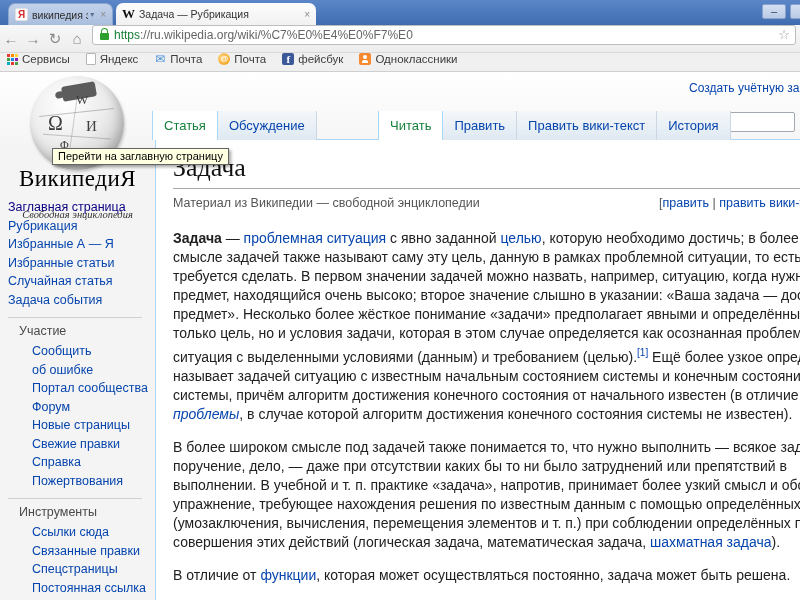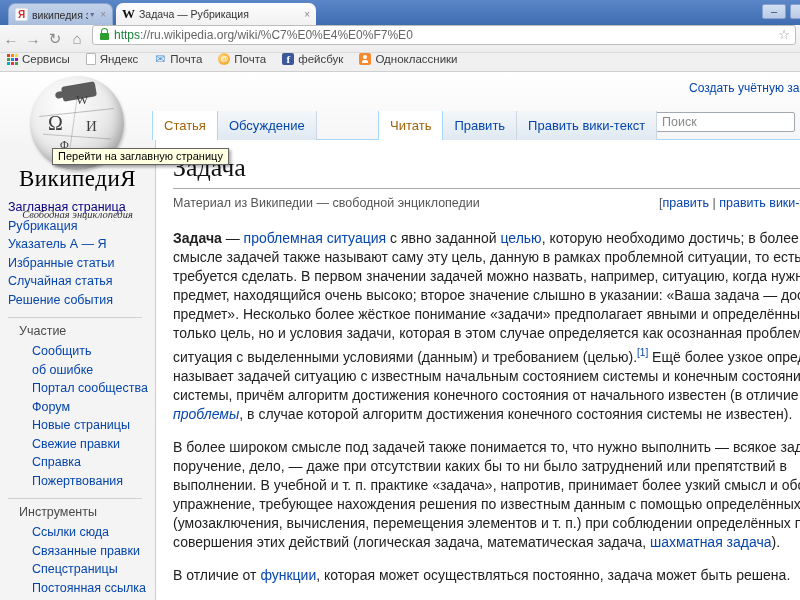--- a/index.html
+++ b/index.html
@@ -72,21 +72,21 @@
 
   .personal { position:absolute; left:645px; top:9px; white-space:nowrap; font-size:12px; color:#0645ad; }
   .personal span { margin-right:14px;margin-left:44px; }
 
   .wtabs { position:absolute; top:39px; height:29px; display:flex; z-index:3; }
   .wtabs.left { left:152px; } .wtabs.right { left:378px; }
   .wtab { height:29px; display:flex; align-items:center; padding:0 11px; font-size:13px;
     color:#0645ad; background:linear-gradient(#f4f7fa,#dfe9f2); border-right:1px solid #cdd7e3;
     white-space:nowrap; }
   .wtab:first-child { border-left:1px solid #cdd7e3; }
-  .wtab.active { background:#fff; color:#a16207; border-left:1px solid #a7d7f9; border-right:1px solid #a7d7f9; }
+  .wtab.active { background:#fff; color:#15803d; border-left:1px solid #a7d7f9; border-right:1px solid #a7d7f9; }
 
   .searchbox { position:absolute; left:655px; top:40px; width:140px; height:20px;
     border:1px solid #a2a9b1; border-radius:2px; background:#fff; font-size:12.5px; padding:0 6px;
     font-family:"Liberation Sans",sans-serif; color:#333; }
   .searchbox::placeholder { color:#8a8a8a; }
 
   .wlogo { position:absolute; left:30px; top:4px; width:94px; height:94px; }
   .globe { position:absolute; inset:0; border-radius:50%;
     background:radial-gradient(circle at 38% 30%, #ffffff 0%, #ececec 45%, #c9c9c9 80%, #b5b5b5 100%);
     box-shadow:inset -4px -6px 10px rgba(0,0,0,.18), 1px 2px 3px rgba(0,0,0,.2); }
@@ -232,31 +232,32 @@
     </div>
 
     <div class="wtabs left">
         <div class="wtab active">Статья</div>
         <div class="wtab">Обсуждение</div>
       </div>
     <div class="wtabs right">
         <div class="wtab active">Читать</div>
         <div class="wtab">Править</div>
         <div class="wtab">Править вики-текст</div>
+        <div class="wtab">История</div>
       </div>
     <input class="searchbox" type="text" placeholder="Поиск" style="">
 
     <div class="sidenav">
         <div class="toplist">
           <div class="navitem visited">Заглавная страница</div>
           <div class="navitem">Рубрикация</div>
-          <div class="navitem">Указатель А — Я</div>
+          <div class="navitem">Избранные А — Я</div>
           <div class="navitem">Избранные статьи</div>
           <div class="navitem">Случайная статья</div>
-          <div class="navitem">Решение события</div>
+          <div class="navitem">Задача события</div>
         </div>
         <div class="sec-div"></div>
         <div class="sec-head">Участие</div>
         <div class="sublist">
           <div class="navitem">Сообщить
 об ошибке</div>
           <div class="navitem">Портал сообщества</div>
           <div class="navitem">Форум</div>
           <div class="navitem">Новые страницы</div>
           <div class="navitem">Свежие правки</div>

